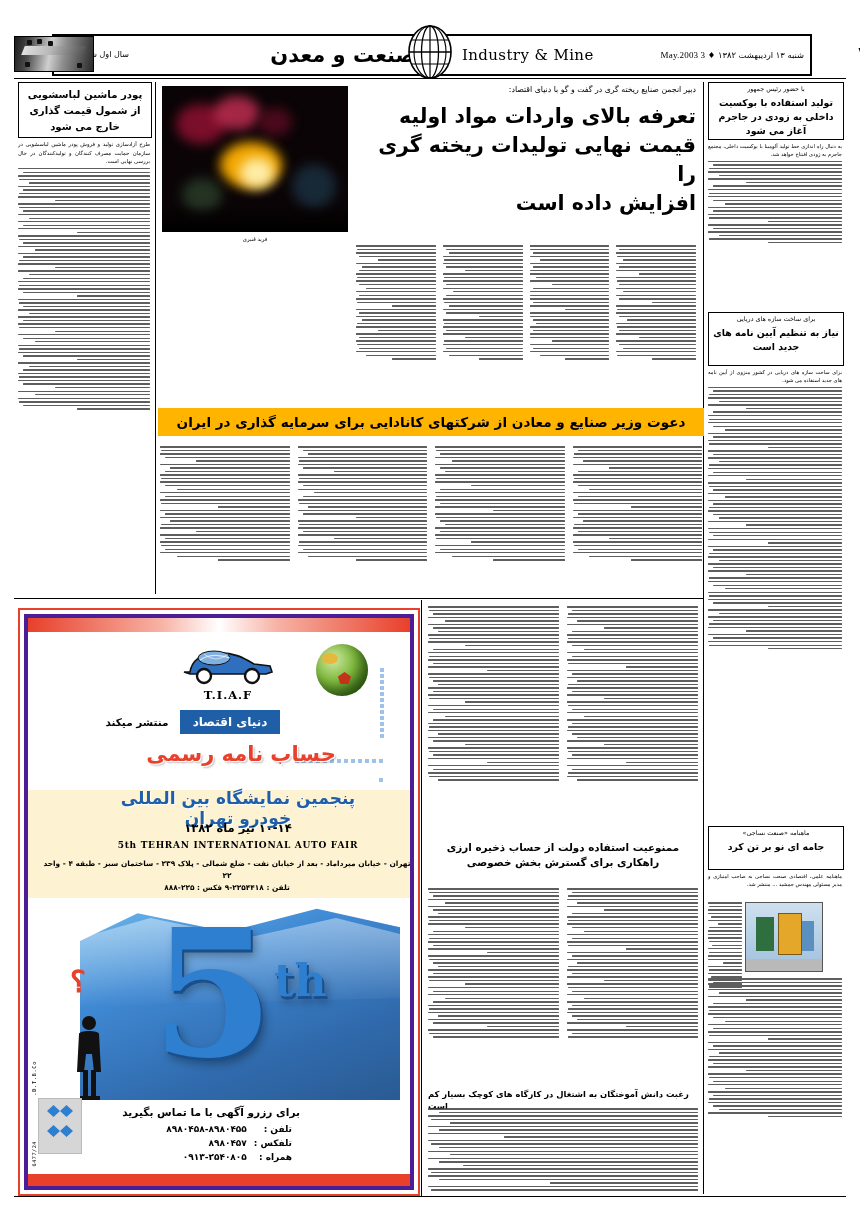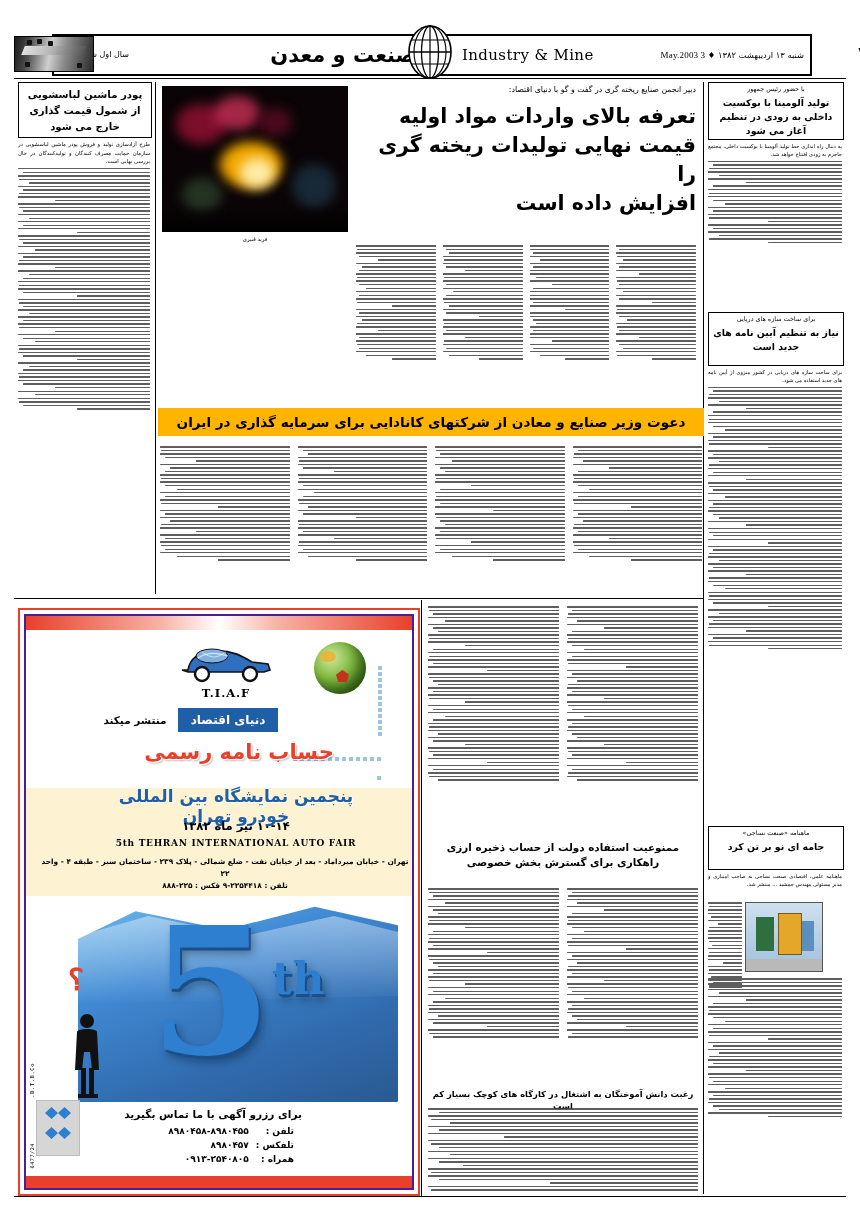--- a/index.html
+++ b/index.html
@@ -99,28 +99,28 @@
   }
   .banner span{font-size:13.6px;font-weight:bold;color:#000;white-space:nowrap;letter-spacing:-.1px;}
 
   
   .side-box{position:absolute;border:1.4px solid #000;background:#fff;}
   .side-kicker{font-size:6.4px;text-align:center;line-height:1.5;padding-top:2px;}
   .side-hl{font-size:9.4px;font-weight:bold;text-align:center;line-height:1.5;padding:1px 3px 2px;}
 
   
   .sub-hl{font-size:10.4px;font-weight:bold;text-align:center;line-height:1.45;}
-  .sub-hl2{font-size:8.4px;font-weight:bold;text-align:center;line-height:1.45;}
+  .sub-hl2{font-size:8.4px;font-weight:bold;text-align:left;line-height:1.45;}
 
   
   .ad{
     position:absolute;left:18px;top:608px;width:402px;height:588px;
     border:2px solid #e8402a;background:#fff;box-sizing:border-box;overflow:hidden;
   }
-  .ad-inner{position:absolute;inset:4px;border:2px solid #4c1d95;overflow:hidden;background:#fff;}
+  .ad-inner{position:absolute;inset:4px;border:4px solid #4c1d95;overflow:hidden;background:#fff;}
   .ad-topbar{
     position:absolute;left:0;right:0;top:0;height:14px;
     background:linear-gradient(90deg,#e8402a,#f7b3a6 35%,#fff 50%,#f7b3a6 65%,#e8402a);
   }
   .ad-botbar{
     position:absolute;left:0;right:0;bottom:0;height:12px;background:#e8402a;
   }
   .ad-cream{
     position:absolute;left:0;right:0;top:172px;height:108px;background:#fdf2d2;
   }
@@ -916,21 +916,21 @@
       <i class="s3"></i>
       <i class="s1"></i>
     <i class="s2"></i>
       <i class="short"></i>
       <i class="s1"></i>
       <i class="s3"></i>
   </div>
 
   <div class="side-box" style="left:708px;top:82px;width:134px;height:56px;">
     <div class="side-kicker">با حضور رئیس جمهور</div>
-    <div class="side-hl">تولید آلومینا با بوکسیت داخلی به زودی در تنظیم آغاز می شود</div>
+    <div class="side-hl">تولید استفاده با بوکسیت داخلی به زودی در جاجرم آغاز می شود</div>
   </div>
   <div style="position:absolute;left:708px;top:142px;width:134px;height:160px;" class="fakelines">
     <div style="font-size:5.2px;line-height:1.6;text-align:justify;direction:rtl;">به دنبال راه اندازی خط تولید آلومینا با بوکسیت داخلی، مجتمع جاجرم به زودی افتتاح خواهد شد.</div>
     <i class="s1"></i>
       <i class="s2"></i>
       <i class="s3"></i>
       <i class="s1"></i>
       <i class="s4"></i>
     <i class="s1"></i>
       <i class="med"></i>

